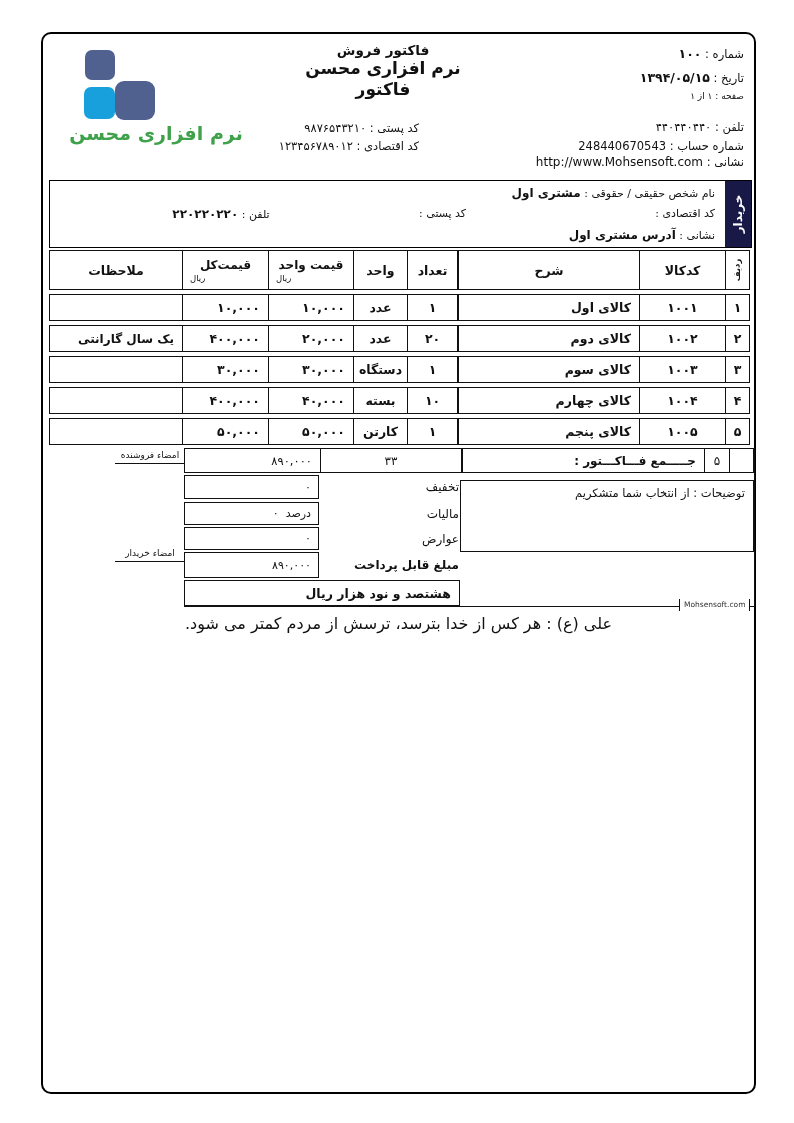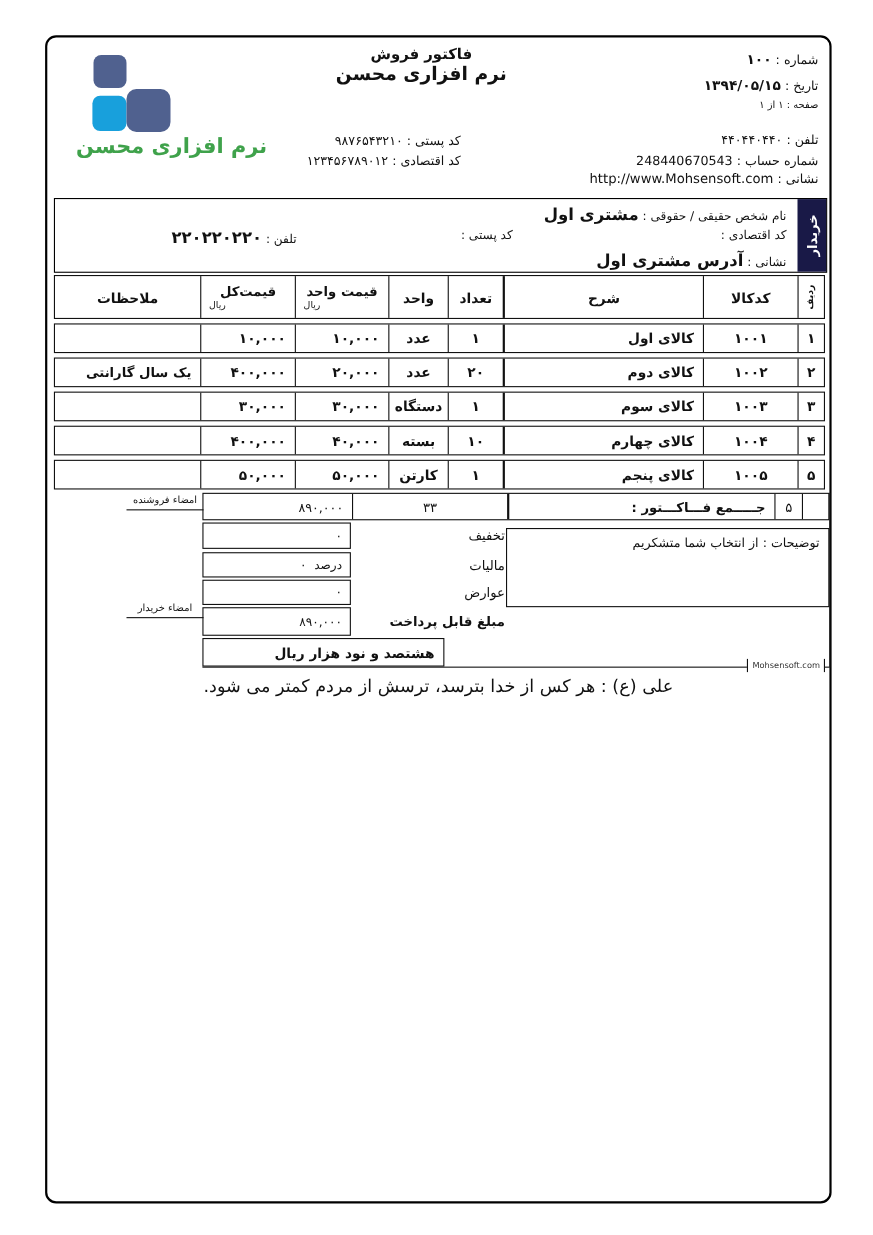--- a/index.html
+++ b/index.html
@@ -27,21 +27,21 @@
   .logo-text{position:absolute;top:76px;left:0;width:100%;text-align:center;
              color:#3fa24b;font-size:19px;font-weight:bold;}
   
   .buyer{position:absolute;left:6px;top:146px;width:701px;height:66px;border:1.5px solid #000;}
   .bstrip{position:absolute;right:0;top:0;bottom:0;width:26px;background:#191947;
           display:flex;align-items:center;justify-content:center;}
   .vtext{transform:rotate(-90deg);white-space:nowrap;color:#fff;font-weight:bold;font-size:12px;}
   .brow{position:absolute;right:36px;left:10px;font-size:11px;white-space:nowrap;}
   .br1{top:5px;} .br2{top:26px;display:flex;} .br3{top:47px;}
   .br2 .f1{width:38%;} .br2 .f2{width:30%;} .br2 .f3{width:32%;}
-  .bval{font-weight:bold;font-size:15px;}
+  .bval{font-weight:bold;font-size:12px;}
   
   .itable{position:absolute;left:6px;top:216px;width:701px;}
   .irow{display:flex;direction:rtl;border:1.4px solid #111;height:27px;margin-top:4px;
         align-items:stretch;box-sizing:border-box;}
   .ihead{height:40px;margin-top:0;font-weight:bold;}
   .cell{display:flex;align-items:center;justify-content:center;border-left:1.4px solid #111;
         box-sizing:border-box;font-size:12.5px;font-weight:bold;overflow:hidden;}
   .cell:last-child{border-left:none;}
   .c-row{width:24px;} .c-code{width:86px;} .c-desc{width:182px;border-left-width:2.2px;}
   .c-qty{width:50px;} .c-unit{width:54px;} .c-uprice{width:85px;} .c-tprice{width:86px;}
@@ -62,21 +62,21 @@
   .s-label{width:243px;justify-content:flex-start;padding-right:8px;font-weight:bold;border-left-width:2px;}
   .s-qty{width:141px;justify-content:center;}
   .s-amt{width:135px;direction:ltr;justify-content:flex-end;padding-right:8px;font-size:11.5px;}
   .trow-val{position:absolute;left:141px;width:135px;border:1.3px solid #111;box-sizing:border-box;
             direction:ltr;display:flex;align-items:center;justify-content:flex-end;
             padding-right:7px;font-size:11px;}
   .trow-lab{position:absolute;left:282px;width:134px;display:flex;align-items:center;
             font-size:12px;white-space:nowrap;}
   .t1{top:441px;height:24px;} .t2{top:468px;height:23px;} .t3{top:493px;height:23px;}
   .t4{top:518px;height:26px;}
-  .words{position:absolute;left:141px;top:546px;width:220px;height:26px;border:1.3px solid #111;
+  .words{position:absolute;left:141px;top:546px;width:276px;height:26px;border:1.3px solid #111;
          box-sizing:border-box;display:flex;align-items:center;padding-right:8px;
          font-weight:bold;font-size:12.5px;white-space:nowrap;}
   .comments{position:absolute;left:417px;top:446px;width:294px;height:72px;border:1.4px solid #111;
             box-sizing:border-box;padding:5px 8px;font-size:11.5px;}
   .sign{position:absolute;left:72px;width:70px;border-bottom:1.2px solid #111;text-align:center;
         font-size:9px;white-space:nowrap;padding-bottom:3px;}
   .sg1{top:416px;} .sg2{top:514px;}
   .edge-r{position:absolute;left:711px;top:414px;height:159px;border-left:1.4px solid #111;width:0;}
   .bline{position:absolute;left:141px;top:572px;width:570px;border-top:1.4px solid #111;height:0;}
   .wm{position:absolute;left:636px;top:565px;background:#fff;border-left:1.2px solid #111;
@@ -109,20 +109,21 @@
       <span class="gap-num">248440670543</span>
     </div>
     <div class="hline hr6">
       <span>نشانی :</span>
       <span class="url">http://www.Mohsensoft.com</span>
     </div>
 
     <div class="hdr-center">
       <div class="title-sm">فاکتور فروش</div>
       <div class="title-lg">نرم افزاری محسن</div>
+      <div class="title-lg">فاکتور</div>
     </div>
     <div class="hc-line hc1">
       <span>کد پستی :</span>
       <span class="gap-num">۹۸۷۶۵۴۳۲۱۰</span>
     </div>
     <div class="hc-line hc2">
       <span>کد اقتصادی :</span>
       <span class="gap-num">۱۲۳۴۵۶۷۸۹۰۱۲</span>
     </div>
 

